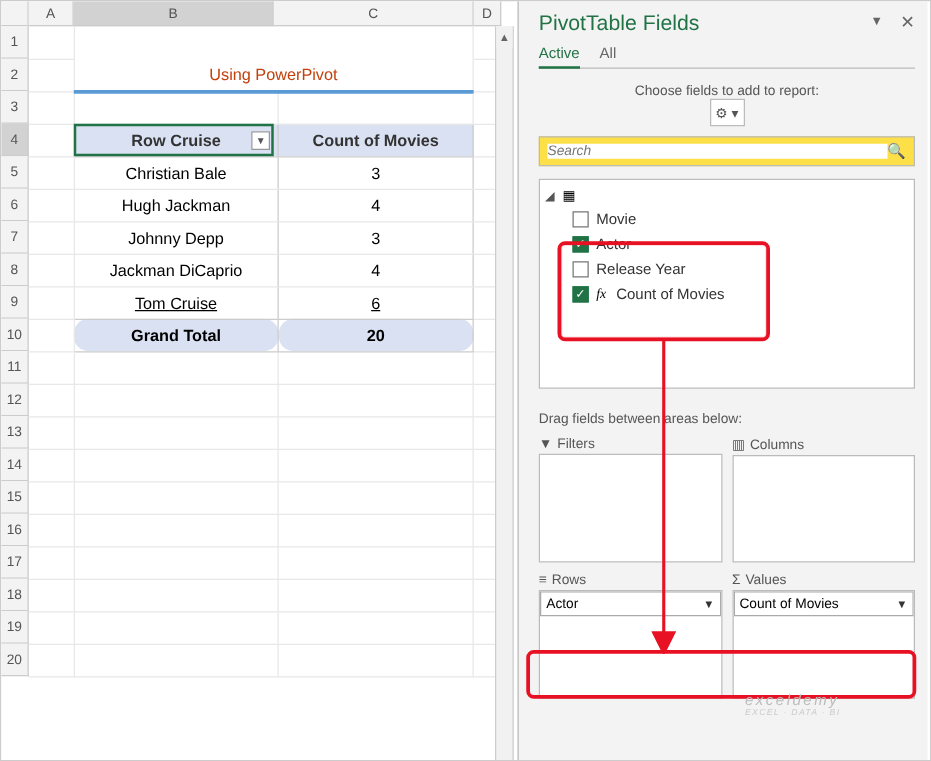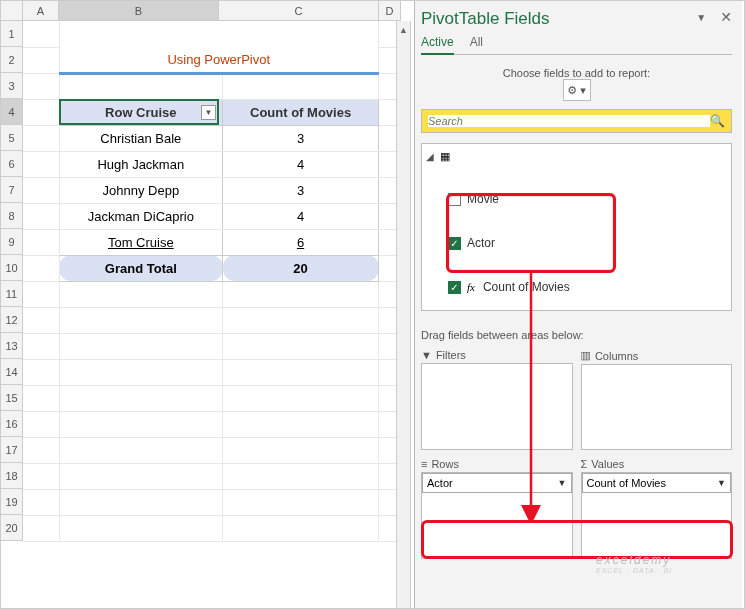--- a/index.html
+++ b/index.html
@@ -27,37 +27,37 @@
 .gt-cell { background: #d9e1f2; font-weight: bold; text-align: center; border-right: 1px solid #ccc !important; border-top: 1px solid #ccc !important; border-bottom: 1px solid #ccc !important; border-radius: 12px; }
 .gt-cell.first { border-left: 1px solid #ccc !important; }
 .filter-btn { position: absolute; width: 15px; height: 15px; background: #fff; border: 1px solid #999; display: flex; align-items: center; justify-content: center; font-size: 8px; color: #555; cursor: pointer; }
 .active-cell-overlay { position: absolute; border: 2px solid #217346; pointer-events: none; }
 
 
 .vscroll { position: absolute; left: 395px; top: 20px; width: 15px; height: 588px; background: #f1f1f1; border-left: 1px solid #ccc; border-right: 1px solid #ccc; }
 .vscroll .btn { width: 100%; height: 18px; background: #f1f1f1; font-size: 9px; color: #666; display: flex; align-items: center; justify-content: center; }
 
 
-.panel { position: absolute; left: 413px; top: 0; width: 328px; height: 609px; background: #f3f3f3; border-left: 1px solid #bbb; padding: 8px 10px 0 6px; }
+.panel { position: absolute; left: 413px; top: 0; width: 328px; height: 609px; background: #f3f3f3; border-left: 1px solid #bbb; padding: 8px 10px 0 16px; }
 .panel-header { display: flex; justify-content: space-between; align-items: flex-start; }
 .panel-title { font-size: 17px; color: #217346; font-weight: normal; }
 .panel-icons { display: flex; gap: 14px; align-items: center; color: #666; font-size: 10px; }
 .panel-tabs { display: flex; gap: 16px; margin-top: 6px; font-size: 12px; border-bottom: 1px solid #bbb; }
 .panel-tab { padding-bottom: 4px; color: #666; cursor: pointer; }
 .panel-tab.active { color: #217346; border-bottom: 2px solid #217346; margin-bottom: -1px; }
 .panel-hint { font-size: 11px; color: #555; margin: 12px 0 8px 0; display: flex; justify-content: space-between; align-items: center; flex-direction: column; }
 .gear-btn { border: 1px solid #bbb; background: #fff; width: 28px; height: 22px; font-size: 11px; display: flex; align-items: center; justify-content: center; cursor: pointer; }
 .search-box { display: flex; align-items: center; border: 1px solid #bbb; background: #fde047; height: 24px; padding: 0 6px; margin-bottom: 10px; }
 .search-box input { border: none; outline: none; flex: 1; font-size: 11px; font-style: italic; color: #888; }
 .field-list { border: 1px solid #bbb; background: #fff; height: 168px; overflow: auto; padding: 4px 2px; font-size: 12px; }
 .tree-row { display: flex; align-items: center; gap: 4px; padding: 2px 2px; }
 .tree-toggle { width: 10px; font-size: 10px; color: #555; }
 .tree-table-icon { font-size: 11px; }
 .tree-label { font-weight: bold; color: #333; }
-.field-row { display: flex; align-items: center; gap: 6px; padding: 3px 0 3px 24px; margin-top: 24px; }
+.field-row { display: flex; align-items: center; gap: 6px; padding: 3px 0 3px 24px; }
 .cb { width: 13px; height: 13px; border: 1px solid #777; background: #fff; display: inline-flex; align-items: center; justify-content: center; font-size: 10px; color: #fff; }
 .cb.checked { background: #217346; border-color: #217346; }
 .field-label { color: #333; }
 .fx { font-style: italic; font-family: Georgia, serif; font-size: 11px; margin-right: 2px; }
 .callout-fields { position: absolute; border: 3px solid #e81123; border-radius: 6px; pointer-events: none; box-shadow: 0 0 1px #e81123 inset; }
 
 .areas-label { font-size: 11px; color: #555; margin: 18px 0 8px 0; }
 .areas-grid { display: grid; grid-template-columns: 1fr 1fr; grid-template-rows: 1fr 1fr; gap: 8px; height: 210px; }
 .area { display: flex; flex-direction: column; }
 .area-header { display: flex; align-items: center; gap: 4px; font-size: 11px; color: #555; margin-bottom: 2px; }
@@ -264,20 +264,24 @@
     </div>
     <div class="field-row">
         <span class="cb"></span>
         <span class="field-label">Movie</span>
       </div>
     <div class="field-row">
         <span class="cb checked">✓</span>
         <span class="field-label">Actor</span>
       </div>
     <div class="field-row">
+        <span class="cb"></span>
+        <span class="field-label">Release Year</span>
+      </div>
+    <div class="field-row">
         <span class="cb checked">✓</span>
         <span class="fx">fx</span>
         <span class="field-label">Count of Movies</span>
       </div>
   </div>
 
   <div class="areas-label">Drag fields between areas below:</div>
   <div class="areas-grid">
     <div class="area">
       <div class="area-header">

